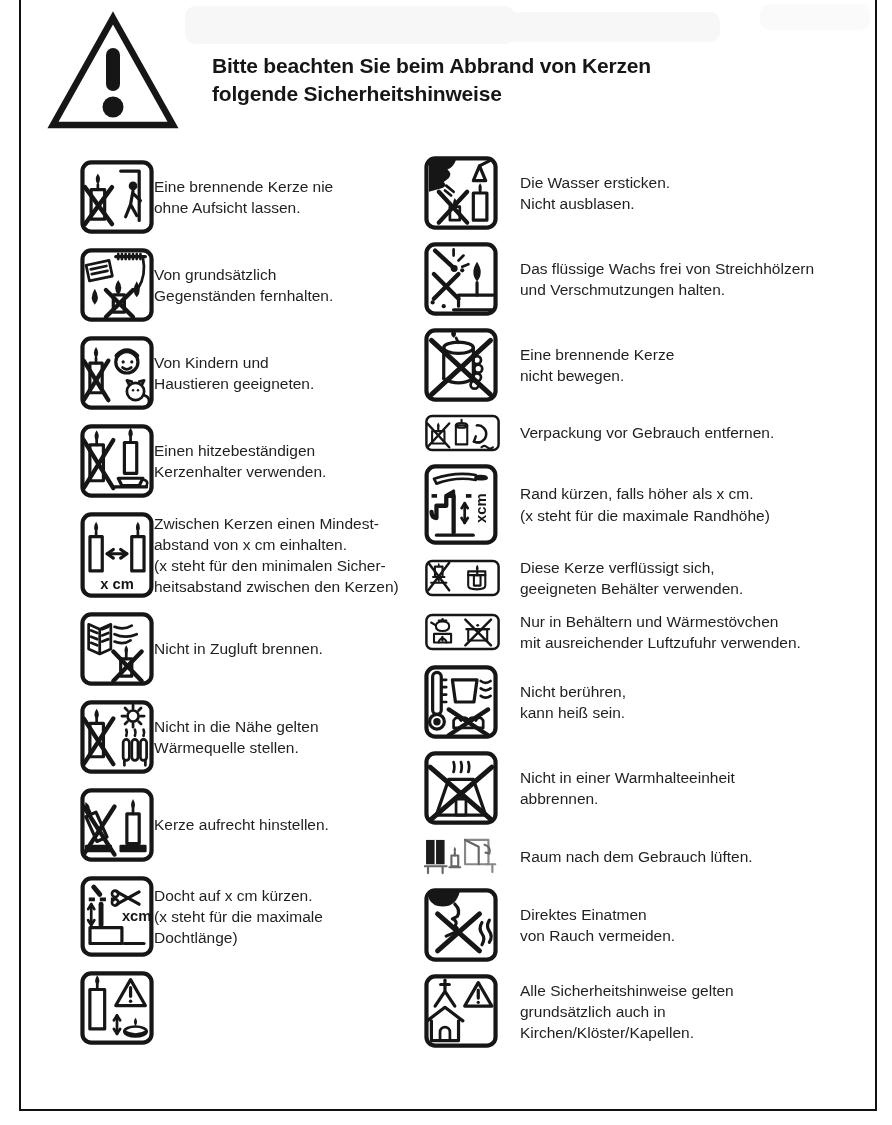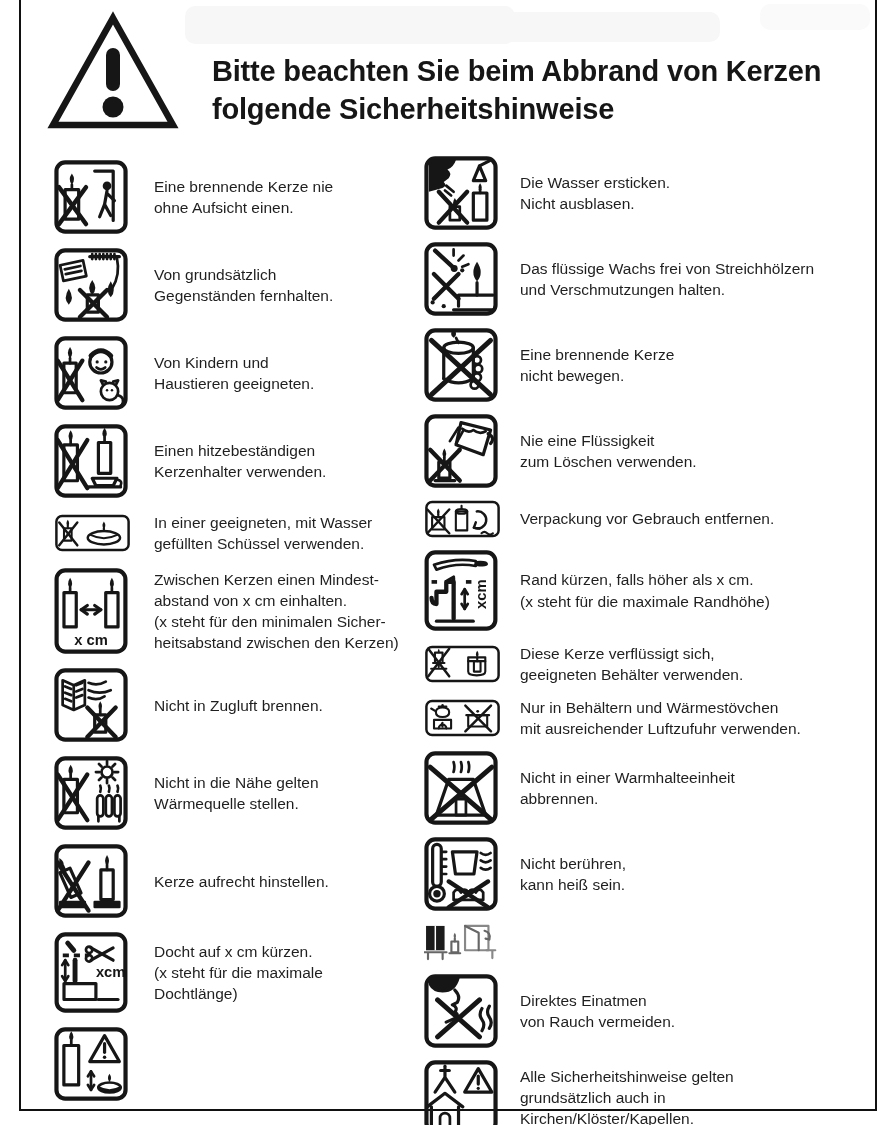--- a/index.html
+++ b/index.html
@@ -5,30 +5,30 @@
   html,body{margin:0;padding:0;background:#fff;}
   .page{position:relative;width:892px;height:1125px;background:#fff;overflow:hidden;
         font-family:"Liberation Sans",sans-serif;color:#1f1f1f;}
   .frame{position:absolute;left:19px;top:-6px;width:854px;height:1113px;
          border:2px solid #111;background:transparent;}
   .smudge{position:absolute;background:#f7f7f7;border-radius:10px;}
   .sm1{left:185px;top:6px;width:330px;height:38px;}
   .sm2{left:470px;top:12px;width:250px;height:30px;}
   .sm3{left:760px;top:4px;width:110px;height:26px;background:#fafafa;}
   .warn-tri{position:absolute;left:46px;top:8px;}
-  .title{position:absolute;left:212px;top:52px;font-size:29px;font-weight:bold;
+  .title{position:absolute;left:212px;top:52px;font-size:21px;font-weight:bold;
          line-height:1.32;letter-spacing:-0.2px;white-space:pre-line;color:#161616;}
   .col{position:absolute;}
   .col-left{left:54px;top:160px;width:368px;}
   .col-right{left:424px;top:156px;width:452px;}
   .row{display:flex;align-items:center;}
   .col-left .row{margin-bottom:14px;}
   .col-right .row{margin-bottom:12px;}
   .icon-cell{flex:none;display:flex;justify-content:flex-start;align-items:center;}
-  .col-left .icon-cell{width:100px;}
+  .col-left .icon-cell{width:100px;justify-content:flex-end;}
   .col-right .icon-cell{width:96px;}
   .txt{font-size:15.5px;line-height:1.36;white-space:pre-line;}
   
   .s{stroke:#161616;fill:none;stroke-width:3;stroke-linecap:round;stroke-linejoin:round;}
   .bx{stroke:#161616;fill:none;stroke-width:3.4;}
   .f{fill:#161616;stroke:none;}
   .sw2{stroke-width:2.2;}.sw25{stroke-width:2.6;}.sw35{stroke-width:3.5;}.sw4{stroke-width:4;}
   .lbl{font-family:"Liberation Sans",sans-serif;font-weight:bold;font-size:12px;fill:#161616;}
   .g6{stroke:#666;}.g8{stroke:#888;}.fg6{fill:#666;stroke:none;}
 </style>
@@ -59,21 +59,21 @@
             <line x1="14.5" y1="24" x2="14.5" y2="20" class="s sw2"></line>
         <path d="M14.5 11 q-3.5 5 0 9 q3.5 -4 0 -9" class="f"></path>
         <line x1="4" y1="22" x2="26" y2="52" class="s sw35"></line>
             <line x1="26" y1="22" x2="4" y2="52" class="s sw35"></line>
         <path d="M33 9 h15 v40" class="s sw25"></path>
         <circle cx="43" cy="21" r="3.5" class="f"></circle>
         <path d="M43 25 l-2 11 M41 36 l-4 10 M41 36 l5 9 M43 27 l6 6" class="s sw25"></path>
       </svg>
         </div>
       <div class="txt">Eine brennende Kerze nie
-ohne Aufsicht einen.</div>
+ohne Aufsicht lassen.</div>
     </div>
 
     <div class="row">
       <div class="icon-cell">
           <svg width="74" height="74" viewBox="0 0 60 60">
         <rect x="2" y="2" width="56" height="56" rx="7" class="bx"></rect>
         <g transform="rotate(-12 15 18)">
               <rect x="6" y="12" width="19" height="13" class="s sw2"></rect>
           <line x1="9" y1="16" x2="22" y2="16" class="s sw2"></line>
               <line x1="9" y1="20" x2="22" y2="20" class="s sw2"></line>
@@ -131,38 +131,20 @@
         <path d="M41 3 q-3.5 5 0 9 q3.5 -4 0 -9" class="f"></path>
         <path d="M31 44 l3 6 h14 l3 -6 z" class="s sw25"></path>
         <line x1="28" y1="51" x2="54" y2="51" class="s sw25"></line>
         <path d="M51 45 q5 1 3 5" class="s sw2"></path>
       </svg>
         </div>
       <div class="txt">Einen hitzebeständigen
 Kerzenhalter verwenden.</div>
     </div>
 
-    <div class="row">
-      <div class="icon-cell">
-          <svg width="77" height="38" viewBox="0 0 80 40">
-        <rect x="2" y="2" width="76" height="36" rx="6" class="s sw25"></rect>
-        <rect x="10" y="15" width="8" height="13" class="s sw2"></rect>
-            <line x1="14" y1="15" x2="14" y2="12" class="s sw2"></line>
-        <path d="M14 6 q-2.8 4 0 7 q2.8 -3 0 -7" class="f"></path>
-        <line x1="5" y1="9" x2="24" y2="33" class="s sw25"></line>
-            <line x1="24" y1="9" x2="5" y2="33" class="s sw25"></line>
-        <ellipse cx="52" cy="25" rx="17" ry="7" class="s sw25"></ellipse>
-        <path d="M38 22 q14 7 28 0" class="s sw2"></path>
-        <line x1="52" y1="18" x2="52" y2="15" class="s sw2"></line>
-        <path d="M52 8 q-3 4.5 0 8 q3 -3.5 0 -8" class="f"></path>
-      </svg>
-        </div>
-      <div class="txt">In einer geeigneten, mit Wasser
-gefüllten Schüssel verwenden.</div>
-    </div>
 
     <div class="row">
       <div class="icon-cell">
           <svg width="74" height="86" viewBox="0 0 60 70">
         <rect x="2" y="2" width="56" height="66" rx="7" class="bx"></rect>
         <rect x="8" y="20" width="10" height="28" class="s sw25"></rect>
             <line x1="13" y1="20" x2="13" y2="16" class="s sw2"></line>
         <path d="M13 8 q-3.2 5 0 9 q3.2 -4 0 -9" class="f"></path>
         <rect x="42" y="20" width="10" height="28" class="s sw25"></rect>
             <line x1="47" y1="20" x2="47" y2="16" class="s sw2"></line>
@@ -340,39 +322,20 @@
         <circle cx="43" cy="40" r="3.2" class="s sw2"></circle>
             <circle cx="41" cy="46" r="3.2" class="s sw2"></circle>
         <line x1="6" y1="10" x2="54" y2="54" class="s sw4"></line>
             <line x1="54" y1="10" x2="6" y2="54" class="s sw4"></line>
       </svg>
         </div>
       <div class="txt">Eine brennende Kerze
 nicht bewegen.</div>
     </div>
 
-    <div class="row">
-      <div class="icon-cell">
-          <svg width="74" height="74" viewBox="0 0 60 60">
-        <rect x="2" y="2" width="56" height="56" rx="7" class="bx"></rect>
-        <path d="M30 7 L54 13 L48 33 L26 25 Z" class="s sw25"></path>
-        <path d="M52 16 q6 3 2 8" class="s sw25"></path>
-        <path d="M31 12 q5 4 9 1 q5 4 10 1" class="s sw2"></path>
-        <path d="M28 11 l-7 11 M32 13 l-6 11" class="s sw2"></path>
-        <rect x="12" y="39" width="9" height="13" class="s sw25"></rect>
-            <line x1="16.5" y1="39" x2="16.5" y2="35" class="s sw2"></line>
-        <path d="M16.5 28 q-3 4.5 0 8 q3 -3.5 0 -8" class="f"></path>
-        <line x1="5" y1="29" x2="29" y2="54" class="s sw35"></line>
-            <line x1="29" y1="29" x2="5" y2="54" class="s sw35"></line>
-        <line x1="9" y1="54" x2="25" y2="54" class="s sw25"></line>
-      </svg>
-        </div>
-      <div class="txt">Nie eine Flüssigkeit
-zum Löschen verwenden.</div>
-    </div>
 
     <div class="row">
       <div class="icon-cell">
           <svg width="77" height="38" viewBox="0 0 80 40">
         <rect x="2" y="2" width="76" height="36" rx="6" class="s sw25"></rect>
         <rect x="8" y="18" width="13" height="13" class="s sw2"></rect>
         <line x1="14.5" y1="18" x2="14.5" y2="15" class="s sw2"></line>
         <path d="M14.5 9 q-2.8 4 0 7 q2.8 -3 0 -7" class="f"></path>
         <line x1="3" y1="10" x2="26" y2="35" class="s sw25"></line>
             <line x1="26" y1="10" x2="3" y2="35" class="s sw25"></line>
@@ -445,67 +408,68 @@
       </svg>
         </div>
       <div class="txt">Nur in Behältern und Wärmestövchen
 mit ausreichender Luftzufuhr verwenden.</div>
     </div>
 
     <div class="row">
       <div class="icon-cell">
           <svg width="74" height="74" viewBox="0 0 60 60">
         <rect x="2" y="2" width="56" height="56" rx="7" class="bx"></rect>
-        <path d="M10 52 L20 23 L40 23 L50 52 Z" class="s sw25"></path>
-        <rect x="26" y="39" width="8" height="13" class="s sw2"></rect>
-        <path d="M30 32 q-2.8 4 0 7 q2.8 -3 0 -7" class="f"></path>
-        <path d="M24 17 q1.2 -4 0 -8 M30 17 q1.2 -4 0 -8 M36 17 q1.2 -4 0 -8" class="s sw2"></path>
-        <line x1="5" y1="13" x2="55" y2="56" class="s sw4"></line>
-            <line x1="55" y1="13" x2="5" y2="56" class="s sw4"></line>
-      </svg>
-        </div>
-      <div class="txt">Nicht in einer Warmhalteeinheit
-abbrennen.</div>
-    </div>
-
-    <div class="row">
-      <div class="icon-cell">
-          <svg width="74" height="74" viewBox="0 0 60 60">
-        <rect x="2" y="2" width="56" height="56" rx="7" class="bx"></rect>
         <rect x="7" y="6" width="7" height="34" rx="3.5" class="s sw25"></rect>
         <circle cx="10.5" cy="46" r="6" class="s sw25"></circle>
             <circle cx="10.5" cy="46" r="3" class="f"></circle>
         <path d="M15 12 h3 M15 18 h3 M15 24 h3 M15 30 h3" class="s sw2"></path>
         <path d="M23 12 h20 l-2.5 18 h-15 z" class="s sw25"></path>
         <path d="M46 13 q4 3 8 0 M46 19 q4 3 8 0 M46 25 q4 3 8 0" class="s sw2"></path>
         <path d="M24 45 q3 -4.5 6 0 q3 -4.5 6 0 q3 -4.5 6 0 q3 -4.5 6 0 v6 h-24 z" class="s sw2"></path>
         <line x1="20" y1="36" x2="52" y2="57" class="s sw35"></line>
             <line x1="52" y1="36" x2="20" y2="57" class="s sw35"></line>
       </svg>
         </div>
       <div class="txt">Nicht berühren,
 kann heiß sein.</div>
+    </div>
+
+    <div class="row">
+      <div class="icon-cell">
+          <svg width="74" height="74" viewBox="0 0 60 60">
+        <rect x="2" y="2" width="56" height="56" rx="7" class="bx"></rect>
+        <path d="M10 52 L20 23 L40 23 L50 52 Z" class="s sw25"></path>
+        <rect x="26" y="39" width="8" height="13" class="s sw2"></rect>
+        <path d="M30 32 q-2.8 4 0 7 q2.8 -3 0 -7" class="f"></path>
+        <path d="M24 17 q1.2 -4 0 -8 M30 17 q1.2 -4 0 -8 M36 17 q1.2 -4 0 -8" class="s sw2"></path>
+        <line x1="5" y1="13" x2="55" y2="56" class="s sw4"></line>
+            <line x1="55" y1="13" x2="5" y2="56" class="s sw4"></line>
+      </svg>
+        </div>
+      <div class="txt">Nicht in einer Warmhalteeinheit
+abbrennen.</div>
     </div>
 
     <div class="row">
       <div class="icon-cell">
           <svg width="86" height="39" viewBox="0 0 88 40">
         <rect x="2" y="3" width="19" height="25" fill="#1c1c1c"></rect>
         <line x1="11.5" y1="3" x2="11.5" y2="28" stroke="#fff" stroke-width="1.5"></line>
         <path d="M0 30 h23 M4 30 v7 M19 30 v7" class="s sw2 g6"></path>
         <rect x="28" y="19" width="7" height="11" class="s sw2 g6"></rect>
         <line x1="31.5" y1="19" x2="31.5" y2="16" class="s sw2 g6"></line>
         <path d="M31.5 10 q-2.5 3.5 0 6.5 q2.5 -3 0 -6.5" class="fg6"></path>
         <path d="M26 31 h11" class="s sw2 g6"></path>
         <rect x="42" y="3" width="24" height="25" class="s sw2 g8"></rect>
         <path d="M42 3 L56 10 L56 28" class="s sw2 g6"></path>
         <path d="M62 8 q7 2 5 9 M67 17 l-4 -1 M67 17 l0 -4.5" class="s sw2 g6"></path>
         <path d="M64 28 h9 M70 28 v8" class="s sw2 g8"></path>
       </svg>
         </div>
+      <div class="txt">Raum nach dem Gebrauch lüften.</div>
     </div>
 
     <div class="row">
       <div class="icon-cell">
           <svg width="74" height="74" viewBox="0 0 60 60">
         <rect x="2" y="2" width="56" height="56" rx="7" class="bx"></rect>
         <path d="M4 3 h25 q-3 12 -14 12 q-8 0 -11 -6 z" class="f"></path>
         <path d="M25 13 q5 5 2 10 l-4 2 q5 2 2 6 q4 2 0 5 l-7 3" class="s sw25"></path>
         <line x1="11" y1="21" x2="45" y2="51" class="s sw4"></line>
             <line x1="45" y1="21" x2="11" y2="51" class="s sw4"></line>

